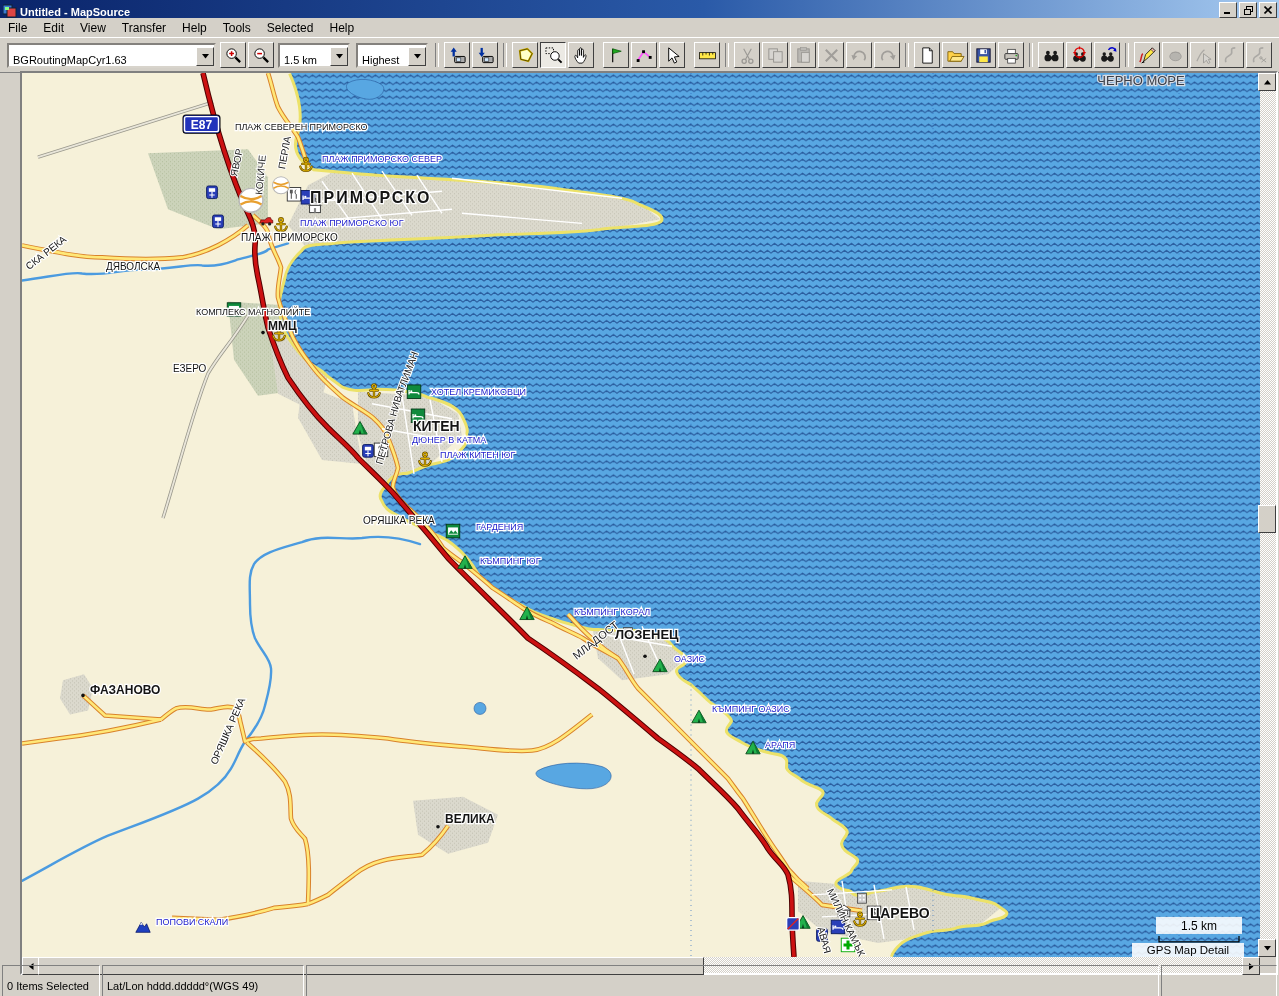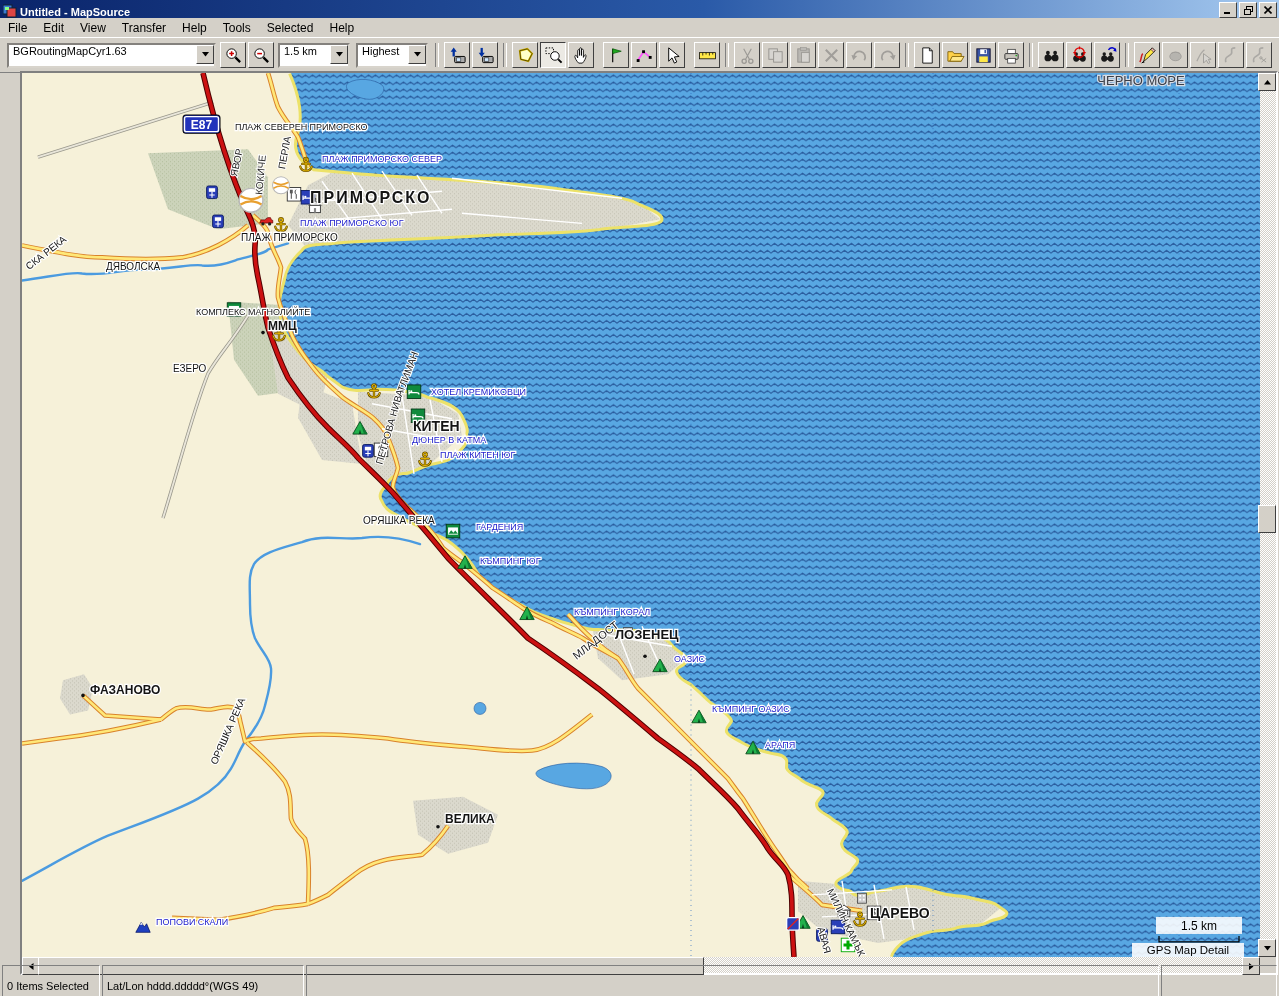--- a/index.html
+++ b/index.html
@@ -20,21 +20,21 @@
   .menubar{position:absolute;left:0;top:18px;right:0;height:19px;background:#d4d0c8;
     display:flex;align-items:center;font-size:12px;color:#000;border-bottom:4px solid #737373;}
   .menuitem{padding:2px 8px;}
 
   
   .toolbar{position:absolute;left:0;top:37px;right:0;height:34px;background:#d4d0c8;
     display:flex;align-items:center;border-top:1px solid #fff;
     border-bottom:1px solid #808080;padding-left:4px;}
   .tsep{width:2px;height:24px;margin:0 4px;border-left:1px solid #808080;border-right:1px solid #fff;}
   .tgap{width:7px;}
-  .combo{height:21px;background:#fff;border:2px inset #d8d4cc;display:flex;align-items:flex-start;
+  .combo{height:21px;background:#fff;border:2px inset #d8d4cc;display:flex;align-items:flex-end;
     font-size:11px;color:#000;position:relative;margin:0 3px;}
   .combo .cval{padding:0 4px;white-space:nowrap;overflow:hidden;flex:1;}
   .combo .cbtn{width:16px;height:17px;background:#d4d0c8;border:1px solid;
     border-color:#fff #404040 #404040 #fff;display:flex;align-items:center;justify-content:center;}
   .tbtn{width:24px;height:24px;margin:1px;background:#d4d0c8;border:1px solid;
     border-color:#fff #404040 #404040 #fff;display:flex;align-items:center;justify-content:center;}
   .tbtn svg{width:19px;height:19px;display:block;}
   .tbtn.pressed{background:#eceae4;border-color:#404040 #fff #fff #404040;}
   .tbtn.disabled svg{filter:grayscale(100%) opacity(.45) contrast(.7);}
 

